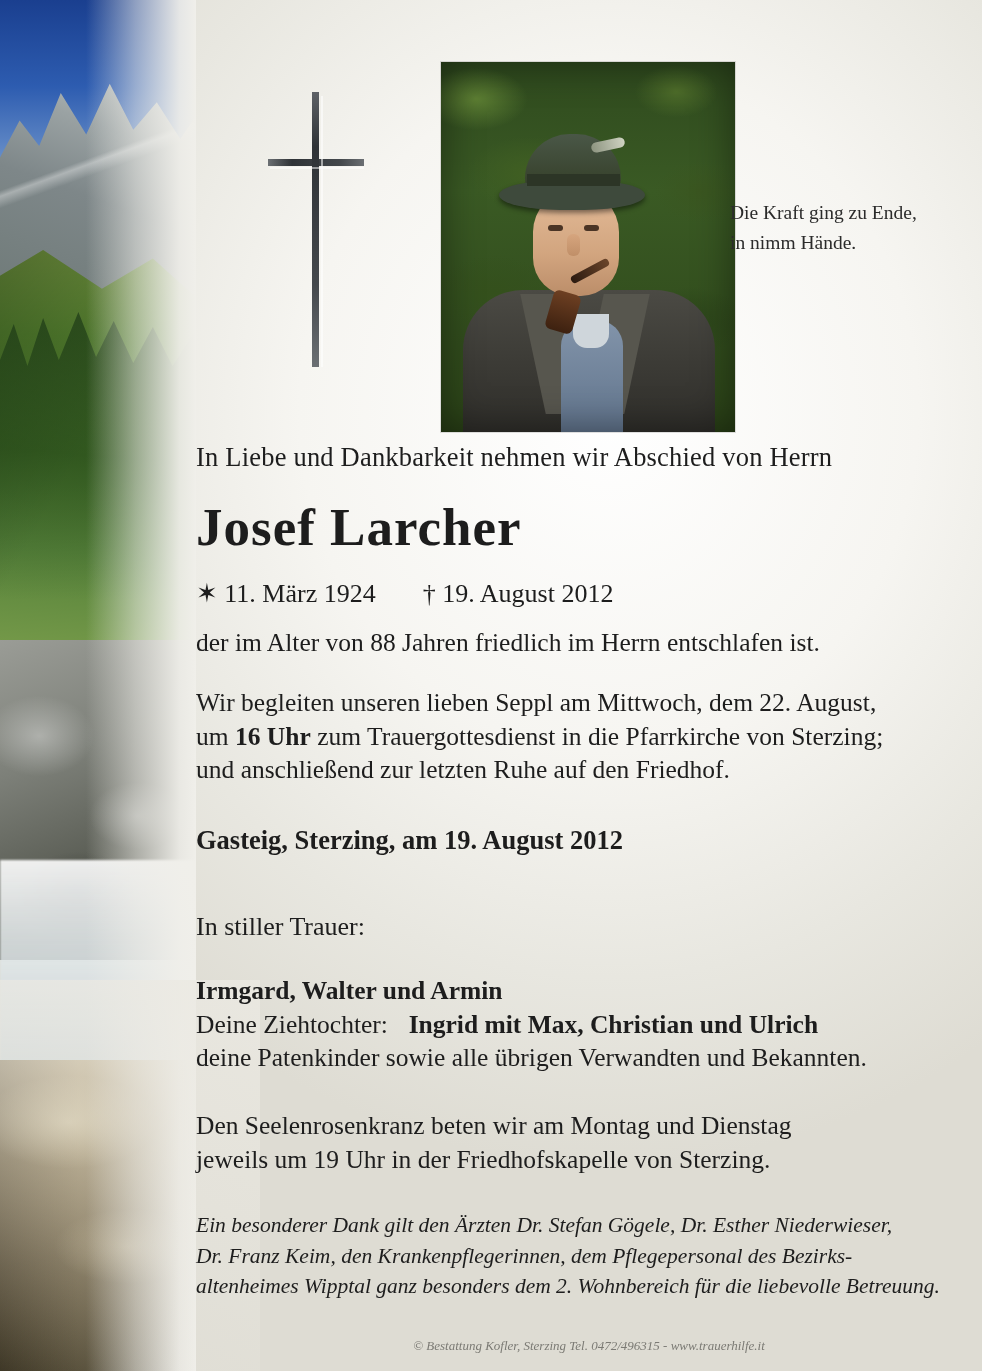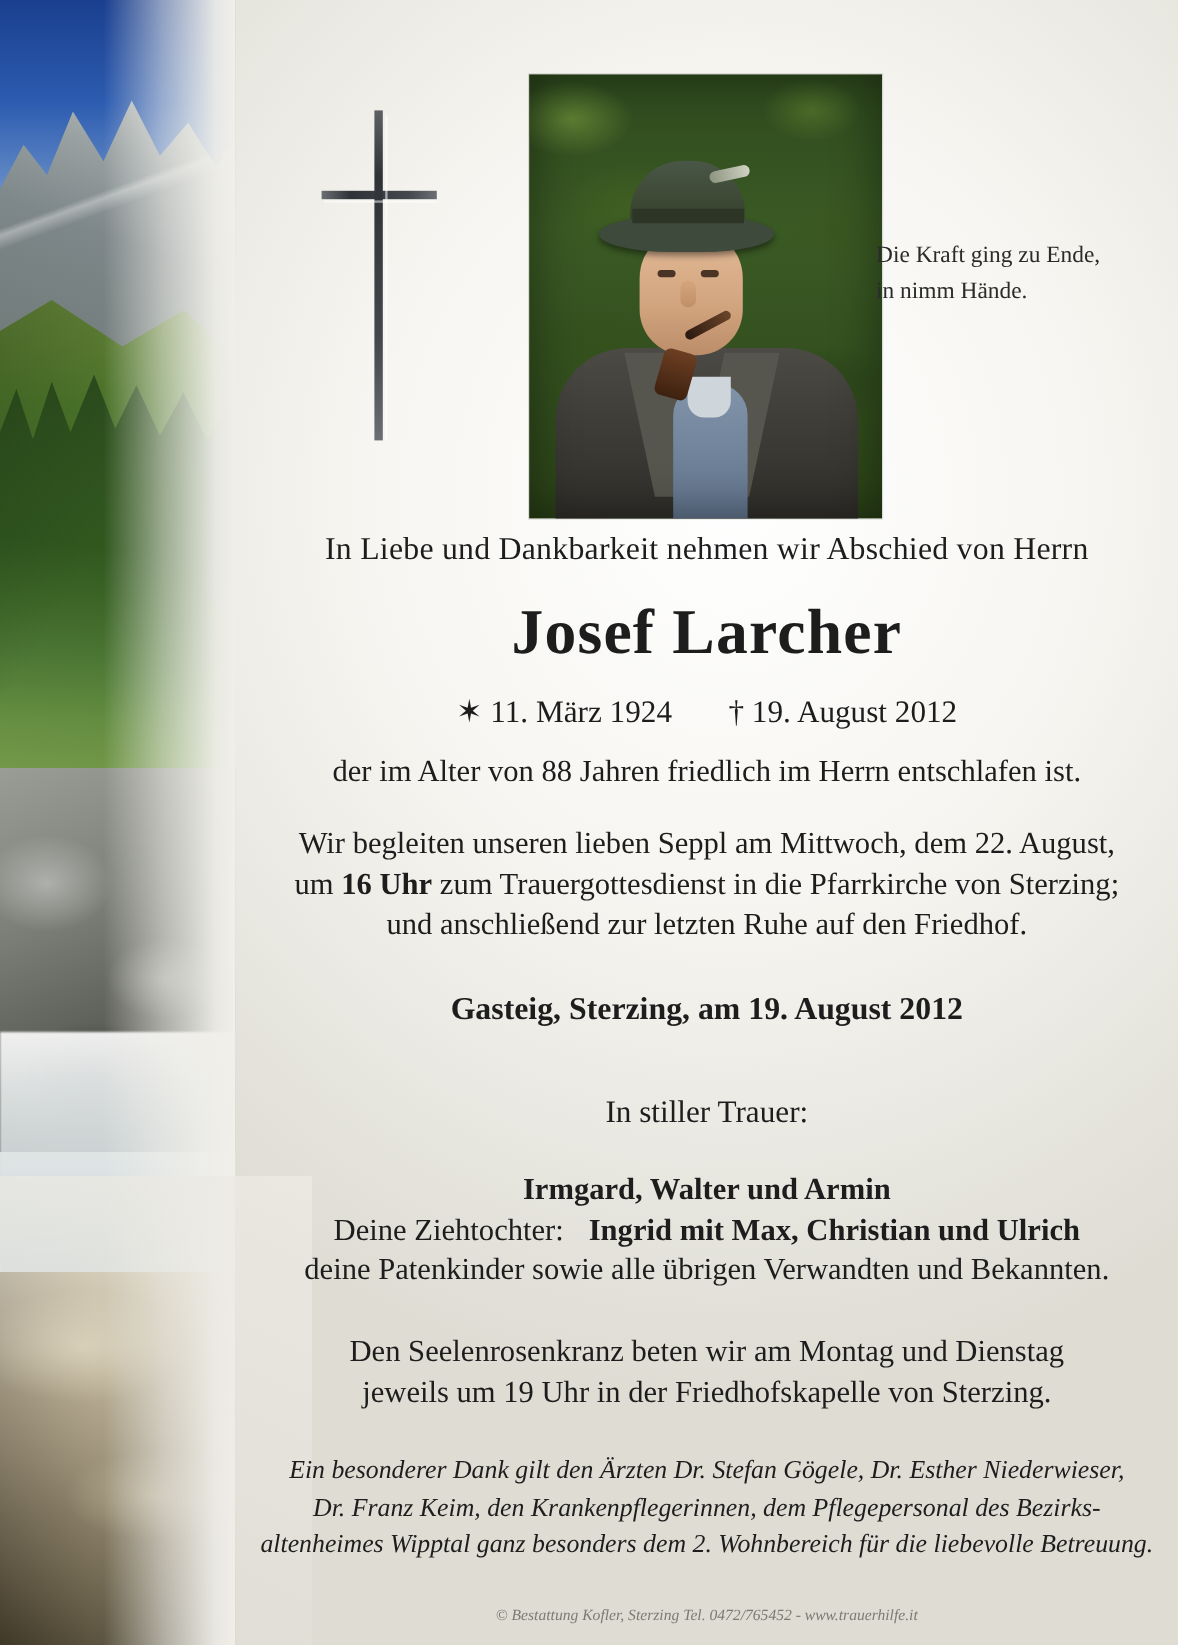--- a/index.html
+++ b/index.html
@@ -158,21 +158,21 @@
     font-family: Liberation Serif, serif;
     font-size: 19.5px;
     line-height: 30px;
     color:#2b2b2b;
   }
   #verse div { white-space:nowrap; }
 
   
   #main {
     position:absolute; left:196px; top:440px; width:786px;
-    text-align:center; color:#1d1d1d;
+    text-align:left; color:#1d1d1d;
   }
   .line { line-height: 1.32; }
   .intro { font-size: 26.5px; letter-spacing:.2px; }
   .name { font-size: 53px; font-weight:700; letter-spacing:1px; margin-top:18px; }
   .dates { font-size: 26px; margin-top: 14px; }
   .dates .sep { display:inline-block; width:34px; }
   .age { font-size: 25.5px; margin-top: 15px; }
   .para { font-size: 25.5px; margin-top: 26px; }
   .para b { font-weight:700; }
   .place { font-size: 26.5px; font-weight:700; margin-top: 36px; }
@@ -281,15 +281,15 @@
     </div>
 
     <div class="thanks">
       <div>Ein besonderer Dank gilt den Ärzten Dr. Stefan Gögele, Dr. Esther Niederwieser,</div>
       <div>Dr. Franz Keim, den Krankenpflegerinnen, dem Pflegepersonal des Bezirks-</div>
       <div>altenheimes Wipptal ganz besonders dem 2. Wohnbereich für die liebevolle Betreuung.</div>
     </div>
 
   </div>
 
-  <div class="footer">© Bestattung Kofler, Sterzing  Tel. 0472/765452 - www.trauerhilfe.it</div>
+  <div class="footer">© Bestattung Kofler, Sterzing  Tel. 0472/496315 - www.trauerhilfe.it</div>
 
 </div>
 
 </body></html>

